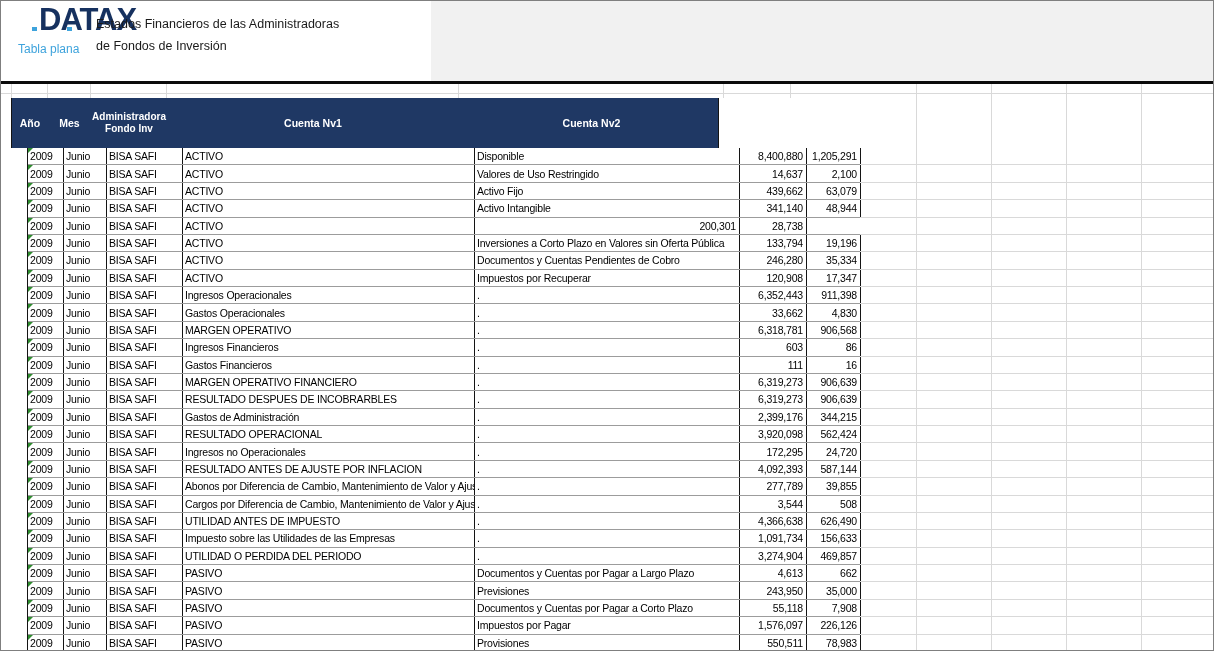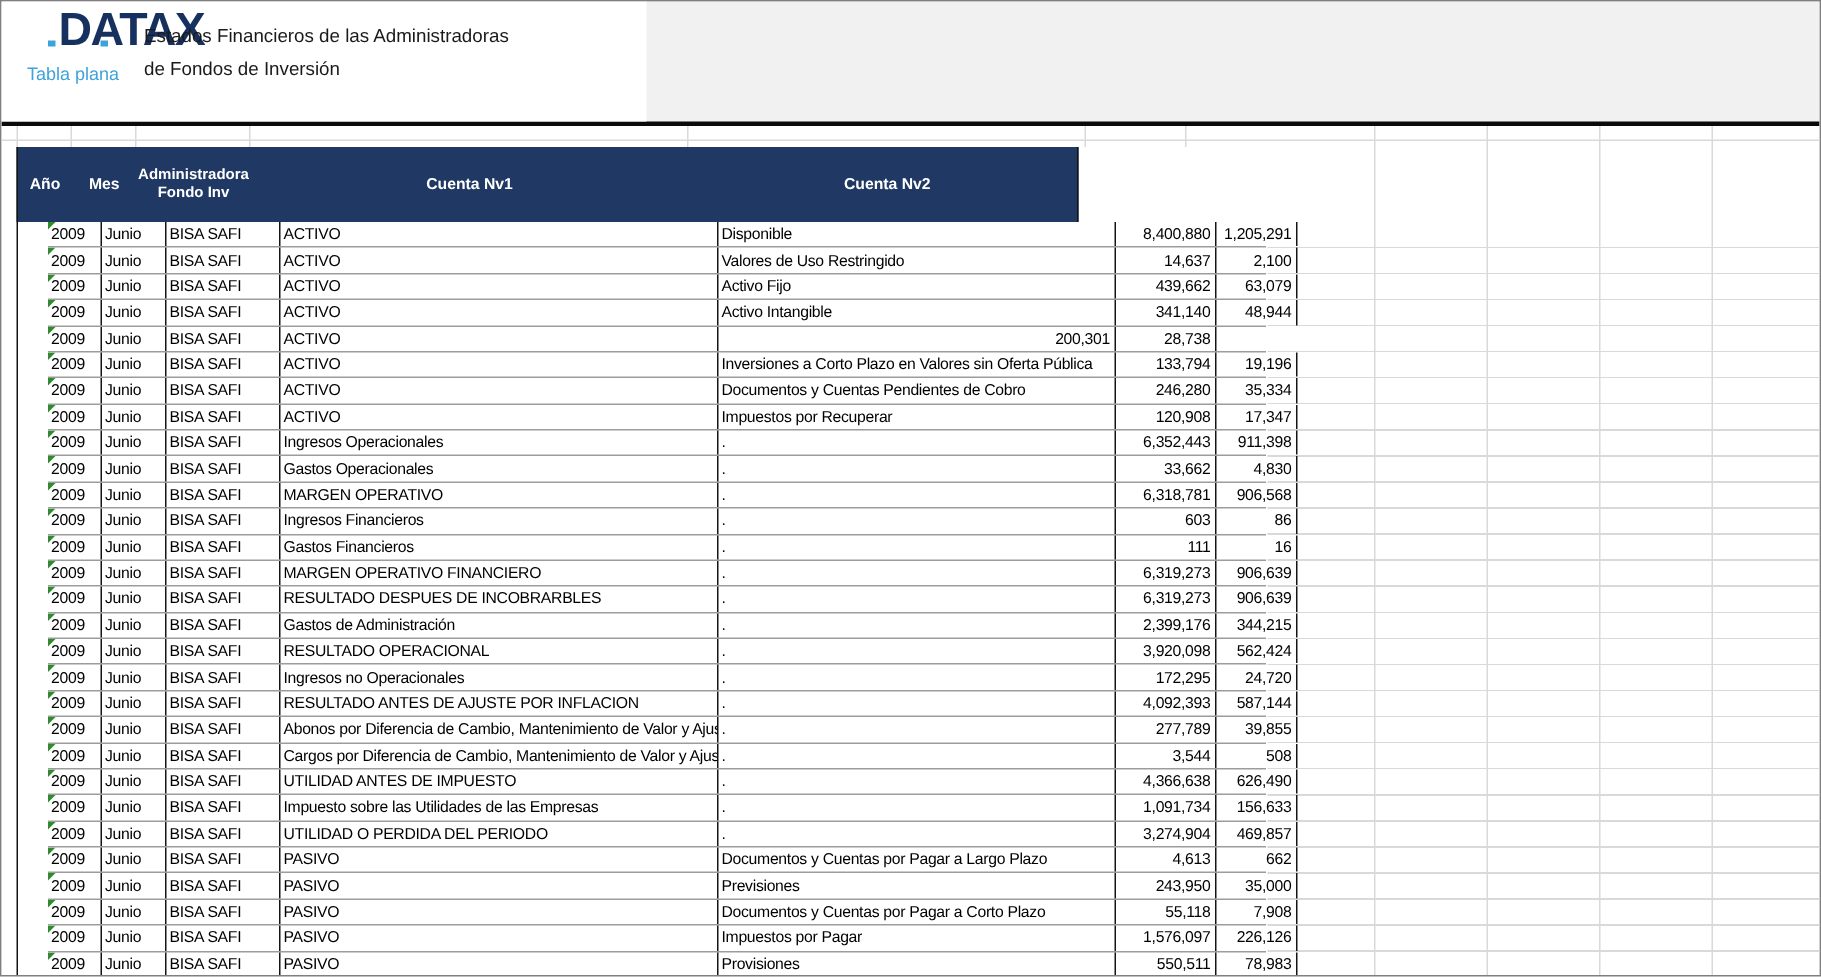--- a/index.html
+++ b/index.html
@@ -30,22 +30,22 @@
   .gv{top:0;width:1px;height:568px;}
   .rightgrid{position:absolute;left:844px;top:64px;width:370px;height:504px;
      background:repeating-linear-gradient(to bottom,transparent 0,transparent 16.38px,var(--grid) 16.38px,var(--grid) 17.38px);}
   
   .grid7{display:grid;grid-template-columns:36px 43px 76px 292px 265px 67px 54px;}
   .thead{position:absolute;left:10px;top:14px;width:708px;height:50px;
          background:var(--header-bg);color:#fff;font-size:10.5px;font-weight:bold;
          border-left:1px solid var(--vline);border-right:1px solid var(--vline);}
   .thead .hc{display:flex;align-items:center;justify-content:center;text-align:center;line-height:12px;}
   .thead .hr{justify-content:flex-end;padding-right:4px;text-align:right;margin-top:20px;}
-  .tbody{position:absolute;left:10px;top:64px;width:833px;
-         border-left:1px solid var(--vline);padding-left:20px;}
+  .tbody{position:absolute;left:26px;top:64px;width:833px;
+         border-left:1px solid var(--vline);}
   .row{height:17.38px;border-bottom:1px solid var(--hline);font-size:10.5px;color:#000;}
   .row>div{border-right:1px solid var(--vline);overflow:hidden;white-space:nowrap;
            display:flex;align-items:center;padding:0 2px;position:relative;
            letter-spacing:-0.2px;}
   .num{justify-content:flex-end;padding-right:3px !important;}
   .c-ano::before{content:"";position:absolute;left:0;top:0;
                  border-top:5px solid var(--tri);border-right:5px solid transparent;}
 </style>
 </head>
 <body>

